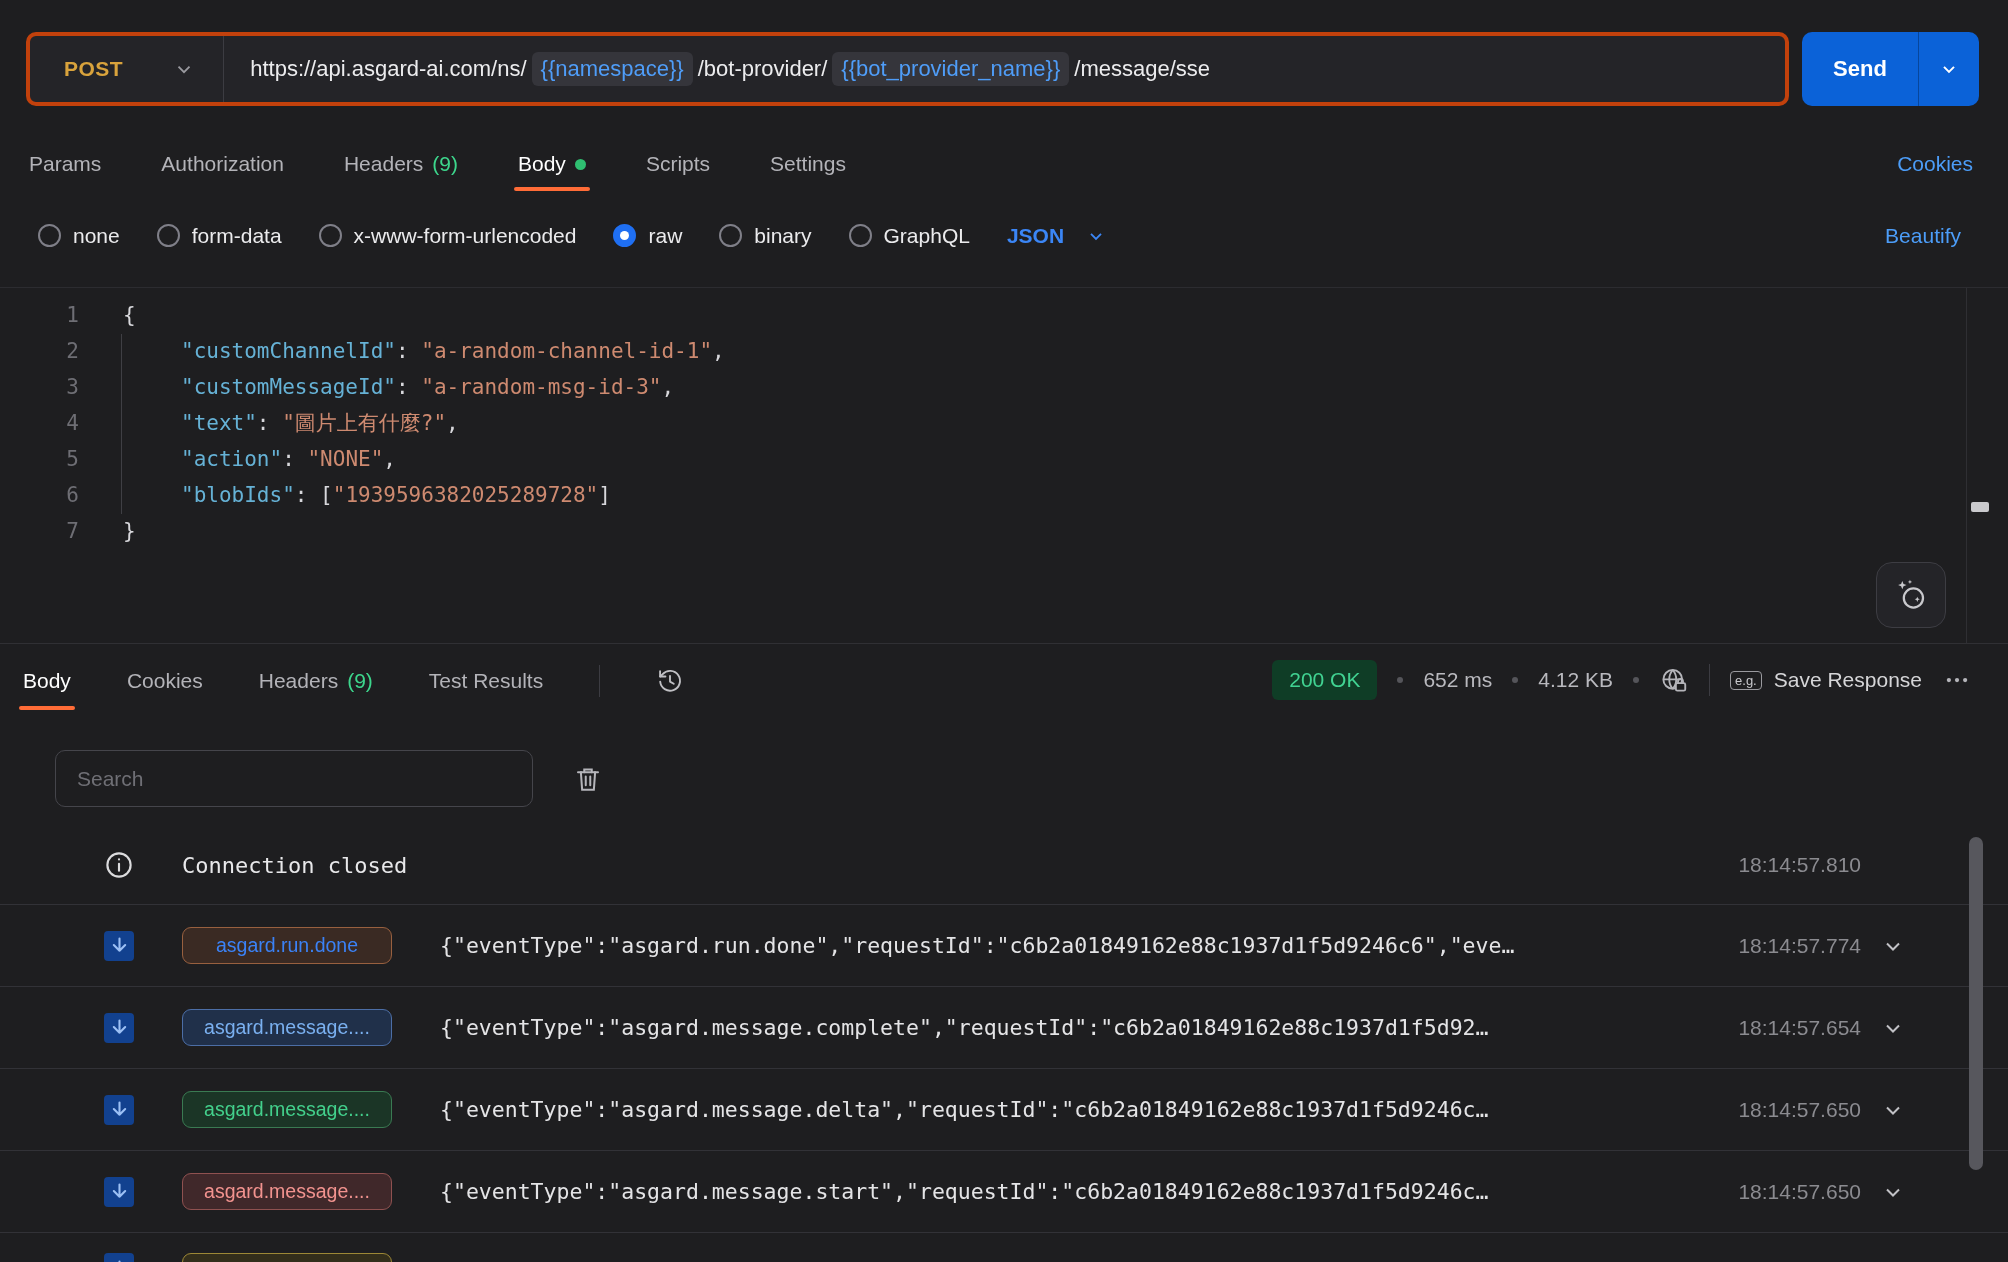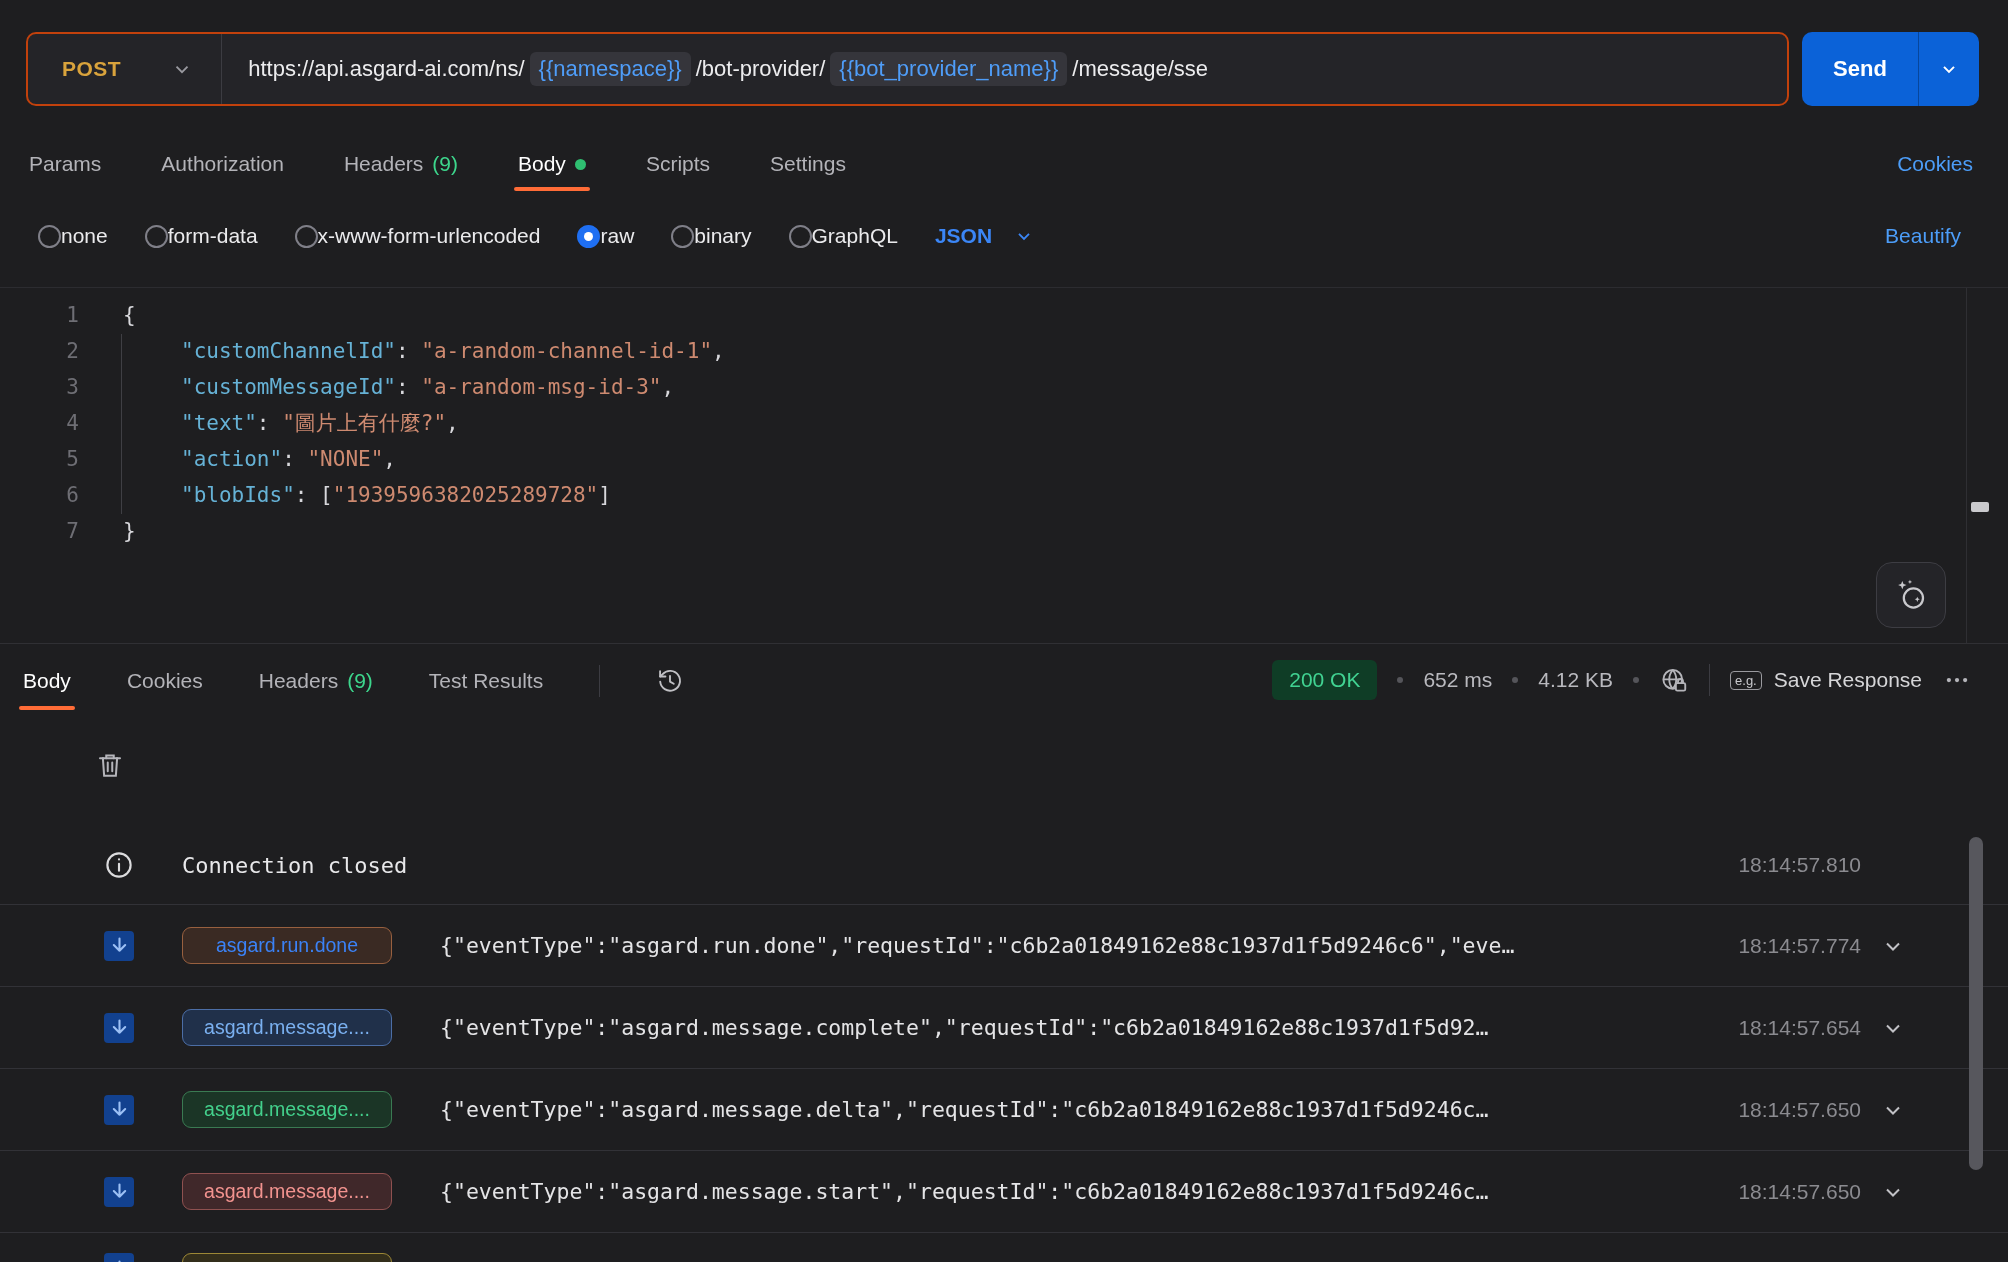--- a/index.html
+++ b/index.html
@@ -2,21 +2,21 @@
 <html><head>
 <meta charset="utf-8">
 <style>
   html,body{margin:0;padding:0;background:#141415;}
   .app{position:relative;width:2008px;height:1262px;background:#1e1e20;overflow:hidden;
        font-family:"Liberation Sans",sans-serif;-webkit-font-smoothing:antialiased;color:#e8e8ea;}
   svg{display:block;}
 
   
   .topbar{position:absolute;top:32px;left:26px;right:29px;height:74px;display:flex;}
-  .url-box{flex:1;display:flex;align-items:center;background:#242428;border:2px solid #c2410c;
+  .url-box{flex:1;display:flex;align-items:center;background:#242428;border:4px solid #c2410c;
            border-radius:10px;margin-right:13px;min-width:0;}
   .method{display:flex;align-items:center;gap:50px;padding:0 28px 0 34px;cursor:pointer;}
   .method-label{color:#d9a33c;font-weight:bold;font-size:21px;letter-spacing:.5px;}
   .chev{color:#9a9aa0;}
   .url-divider{width:1px;align-self:stretch;background:#3c3c42;}
   .url-text{padding-left:26px;font-size:22px;color:#ececee;display:flex;align-items:center;
             white-space:nowrap;overflow:hidden;}
   .url-var{color:#4f9df8;background:#35353b;border-radius:6px;padding:4px 9px;margin:0 5px;}
   .send-btn{width:177px;border-radius:10px;background:#0b62d8;display:flex;overflow:hidden;cursor:pointer;}
   .send-main{flex:1;display:flex;align-items:center;justify-content:center;color:#fff;
@@ -31,21 +31,21 @@
   .tab .count{color:#3dd68c;}
   .tab.active{color:#fff;}
   .tab.active::after{content:"";position:absolute;left:-4px;right:-4px;bottom:-15px;height:4px;
                      border-radius:2px;background:#ff6c37;}
   .body-dot{width:11px;height:11px;border-radius:50%;background:#2fbf71;}
   .cookies-link{margin-left:auto;color:#4c9df8;font-size:21px;cursor:pointer;}
 
   
   .modes{position:absolute;top:216px;left:38px;right:47px;height:40px;display:flex;
          align-items:center;gap:37px;font-size:21px;color:#ebebed;}
-  .mode{display:flex;align-items:center;cursor:pointer;}
+  .mode{display:flex;align-items:flex-start;gap:12px;cursor:pointer;}
   .radio{width:23px;height:23px;border-radius:50%;border:2px solid #7f7f88;box-sizing:border-box;
          position:relative;flex:none;}
   .mode.selected .radio{background:#1f6ff2;border-color:#1f6ff2;}
   .mode.selected .radio::after{content:"";position:absolute;inset:0;margin:auto;width:9px;height:9px;
                                border-radius:50%;background:#fff;}
   .lang{display:flex;align-items:center;gap:22px;color:#3b86f6;font-weight:bold;cursor:pointer;}
   .beautify{margin-left:auto;color:#4c9df8;cursor:pointer;}
 
   
   .editor{position:absolute;top:287px;left:0;right:0;height:356px;border-top:1px solid #2c2c30;
@@ -297,20 +297,21 @@
         <svg width="30" height="30" viewBox="0 0 24 24" fill="currentColor">
             <circle cx="5.5" cy="12" r="1.7"></circle>
             <circle cx="12" cy="12" r="1.7"></circle>
             <circle cx="18.5" cy="12" r="1.7"></circle>
           </svg>
       </span>
     </div>
   </div>
 
   <div class="searchrow">
+    <input class="search-input" type="text" placeholder="Search" style="">
     <span class="trash-btn">
       <svg width="30" height="30" viewBox="0 0 24 24" fill="none" stroke="currentColor" stroke-width="1.6" stroke-linecap="round">
         <path d="M4 6.5h16"></path>
           <path d="M9 6.5V4.3h6v2.2"></path>
           <path d="M6.3 6.5l1 14h9.4l1-14"></path>
           <path d="M10.2 10v7M13.8 10v7"></path>
       </svg>
     </span>
   </div>
 

